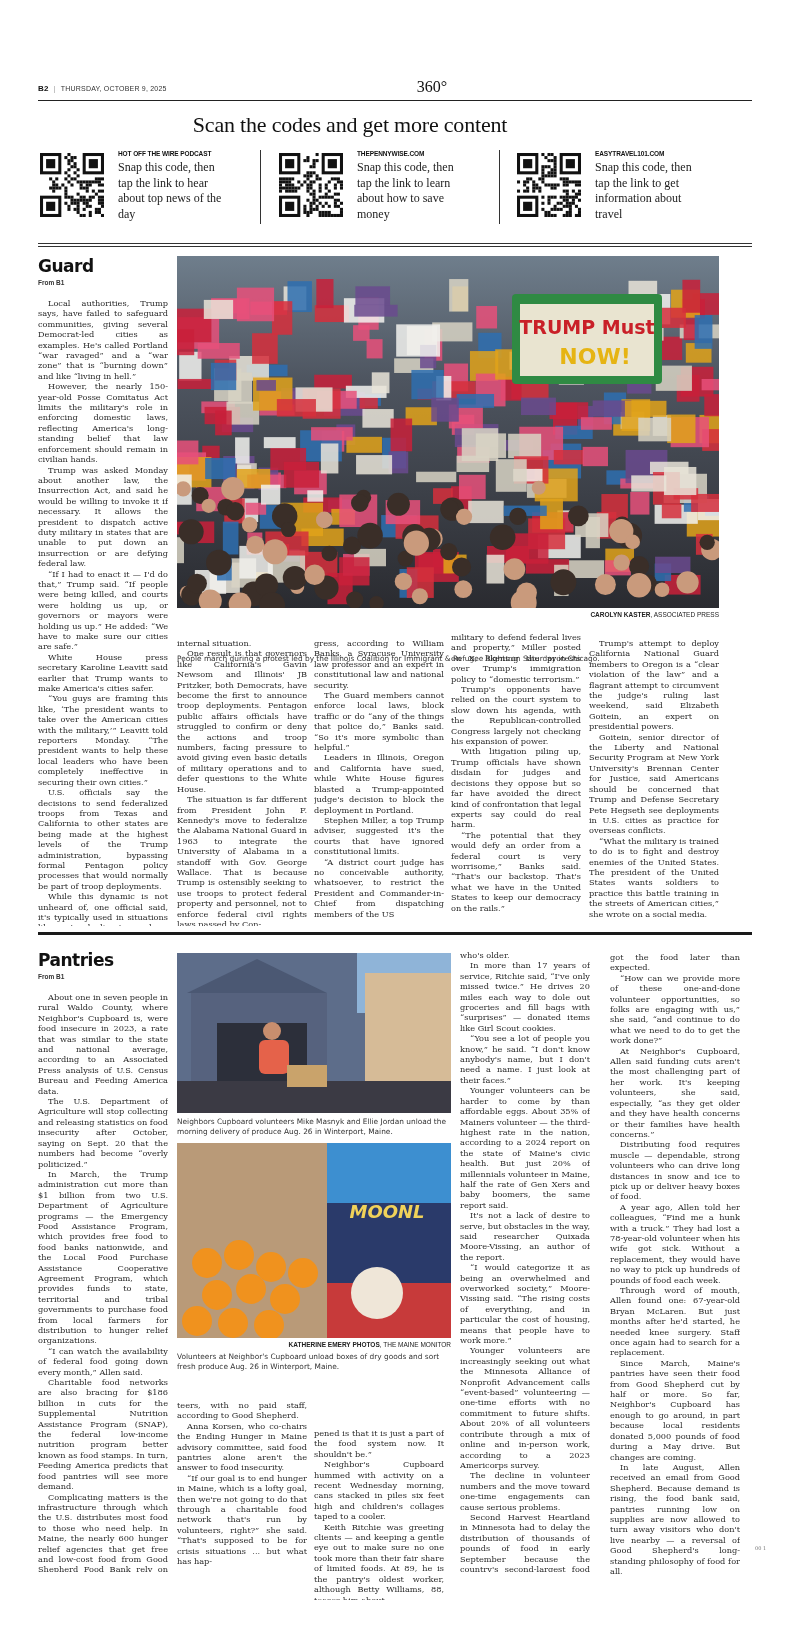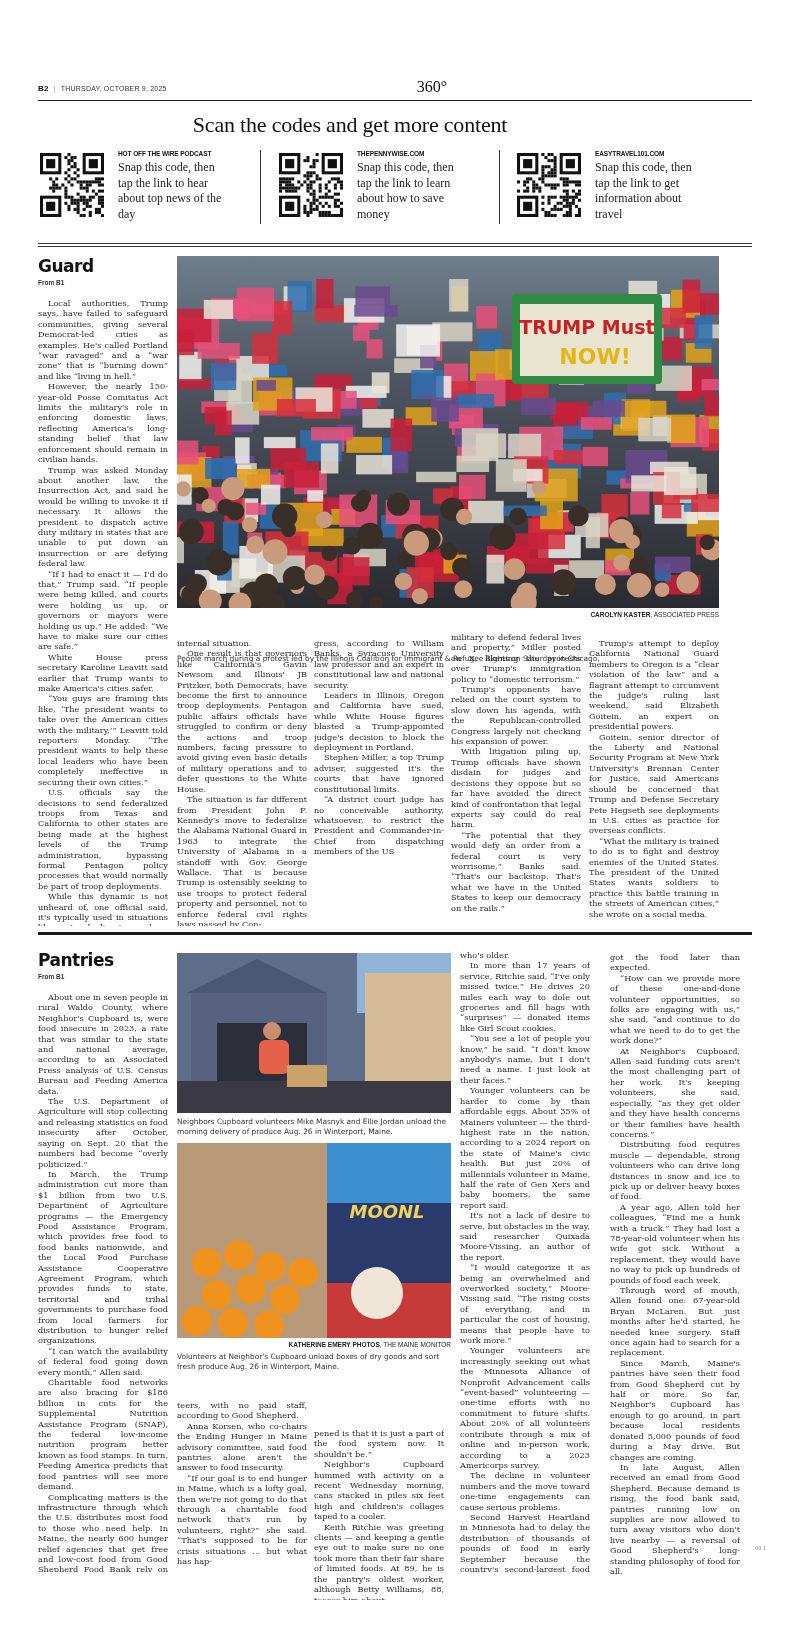--- a/index.html
+++ b/index.html
@@ -808,20 +808,21 @@
     <p>U.S. officials say the decisions to send federalized troops from Texas and California to other states are being made at the highest levels of the Trump administration, bypassing formal Pentagon policy processes that would normally be part of troop deployments.</p>
     <p>While this dynamic is not unheard of, one official said, it's typically used in situations like natural disasters where troops need to move out quickly before formal orders and authorizations. The officials all spoke on condition of anonymity to discuss the</p>
   </div>
 <div class="col" style="left:177px;top:638px;width:130px;height:288px;">
     <p class="cont">internal situation.</p>
     <p>One result is that governors like California's Gavin Newsom and Illinois' JB Pritzker, both Democrats, have become the first to announce troop deployments. Pentagon public affairs officials have struggled to confirm or deny the actions and troop numbers, facing pressure to avoid giving even basic details of military operations and to defer questions to the White House.</p>
     <p>The situation is far different from President John F. Kennedy's move to federalize the Alabama National Guard in 1963 to integrate the University of Alabama in a standoff with Gov. George Wallace. That is because Trump is ostensibly seeking to use troops to protect federal property and personnel, not to enforce federal civil rights laws passed by Con-</p>
   </div>
 <div class="col" style="left:314px;top:638px;width:130px;height:288px;">
     <p class="cont">gress, according to William Banks, a Syracuse University law professor and an expert in constitutional law and national security.</p>
+    <p>The Guard members cannot enforce local laws, block traffic or do “any of the things that police do,” Banks said. “So it's more symbolic than helpful.”</p>
     <p>Leaders in Illinois, Oregon and California have sued, while White House figures blasted a Trump-appointed judge's decision to block the deployment in Portland.</p>
     <p>Stephen Miller, a top Trump adviser, suggested it's the courts that have ignored constitutional limits.</p>
     <p>“A district court judge has no conceivable authority, whatsoever, to restrict the President and Commander-in-Chief from dispatching members of the US</p>
   </div>
 <div class="col" style="left:451px;top:632px;width:130px;height:288px;">
     <p class="cont">military to defend federal lives and property,” Miller posted on X, likening the protests over Trump's immigration policy to “domestic terrorism.”</p>
     <p>Trump's opponents have relied on the court system to slow down his agenda, with the Republican-controlled Congress largely not checking his expansion of power.</p>
     <p>With litigation piling up, Trump officials have shown disdain for judges and decisions they oppose but so far have avoided the direct kind of confrontation that legal experts say could do real harm.</p>
     <p>“The potential that they would defy an order from a federal court is very worrisome,” Banks said. “That's our backstop. That's what we have in the United States to keep our democracy on the rails.”</p>
   </div>

